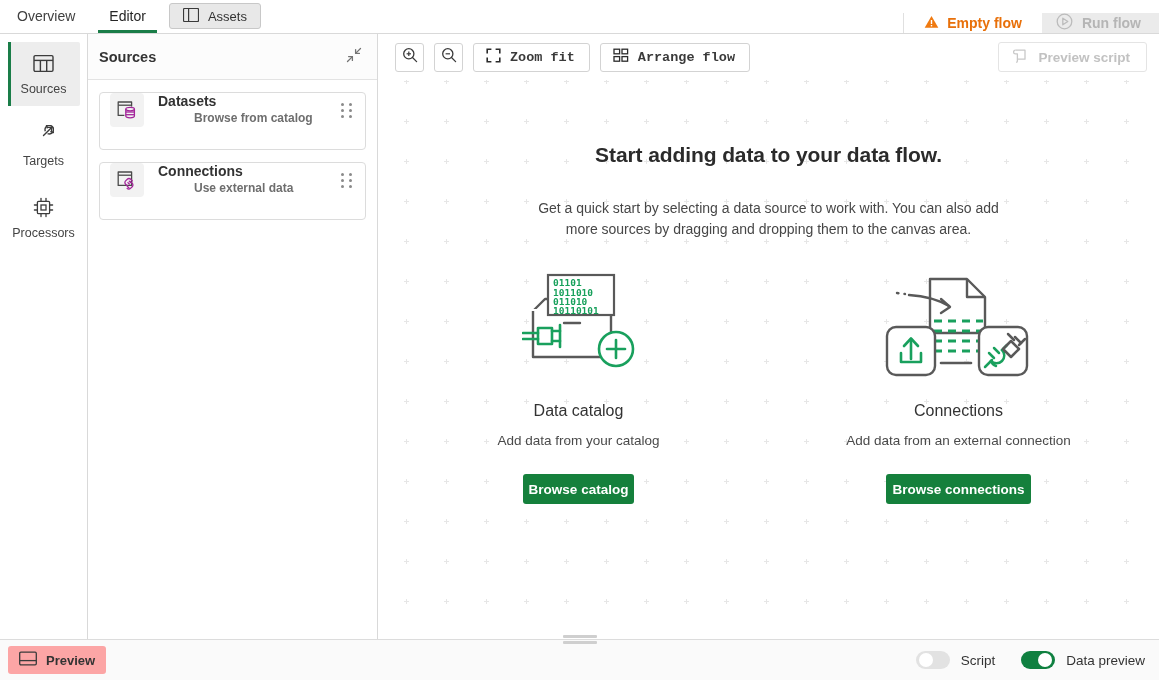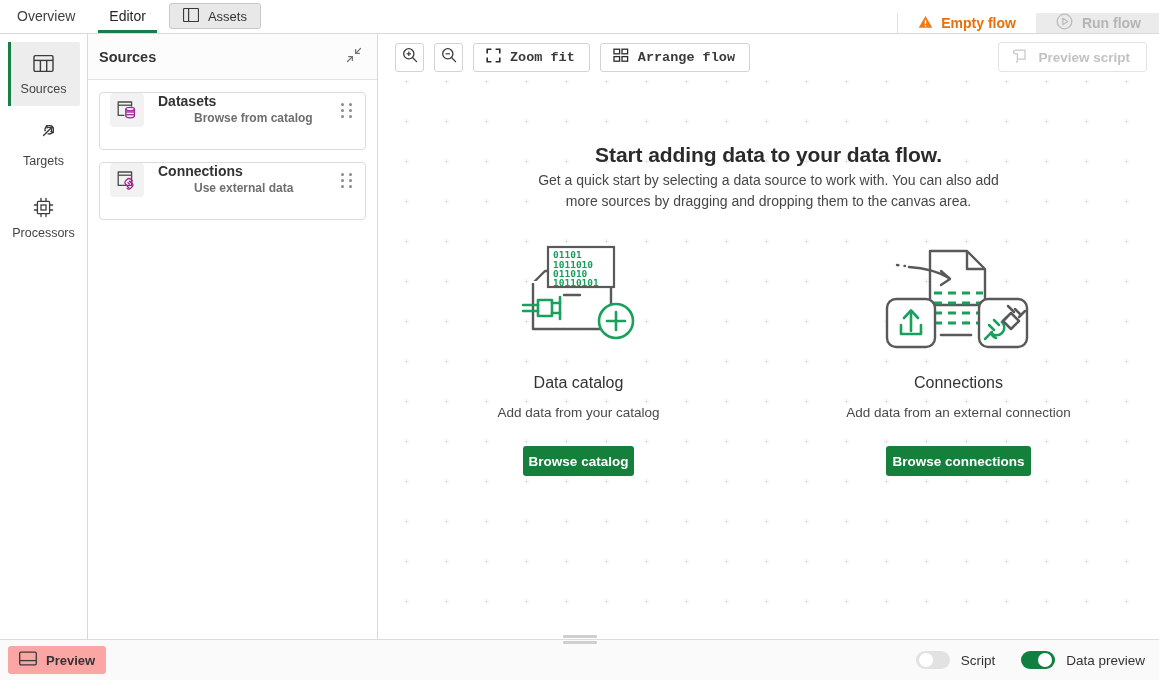--- a/index.html
+++ b/index.html
@@ -61,21 +61,21 @@
   }
   .vsep { width: 1px; height: 20px; background: #e0e0e0; align-self: center; }
   .props-btn {
     display: flex; align-items: center; gap: 9px;
     padding: 0 16px 0 12px;
     font-size: 14px; font-weight: bold; color: #333;
     cursor: pointer;
   }
   .runflow-btn {
     display: flex; align-items: center; gap: 9px;
-    padding: 0 18px 0 20px;
+    padding: 0 18px 0 14px;
     font-size: 14px; font-weight: bold; color: #b5b5b5;
     background: #ebebeb;
     cursor: default;
   }
 
   
   .mainrow { flex: 1 1 auto; display: flex; min-height: 0; }
 
   
   .rail {
@@ -191,21 +191,21 @@
     pointer-events: none;
   }
   .empty-state {
     position: absolute; inset: 0;
     display: flex; flex-direction: column; align-items: center;
     padding-top: 63px;
     z-index: 2;
   }
   .es-title { font-size: 21px; font-weight: bold; color: #2b2b2b; letter-spacing: -0.1px; }
   .es-sub {
-    margin-top: 3px;
+    margin-top: 31px;
     width: 470px; text-align: center;
     font-size: 14px; color: #474747; line-height: 21px;
   }
   .es-options { display: flex; gap: 130px; margin-top: 30px; }
   .es-opt { width: 250px; display: flex; flex-direction: column; align-items: center; }
   .es-art { height: 110px; display: flex; align-items: center; justify-content: center; }
   .es-opt-title { margin-top: 22px; font-size: 16px; color: #333; }
   .es-opt-sub { margin-top: 13px; font-size: 13.5px; color: #4a4a4a; }
   .green-btn {
     margin-top: 26px;

